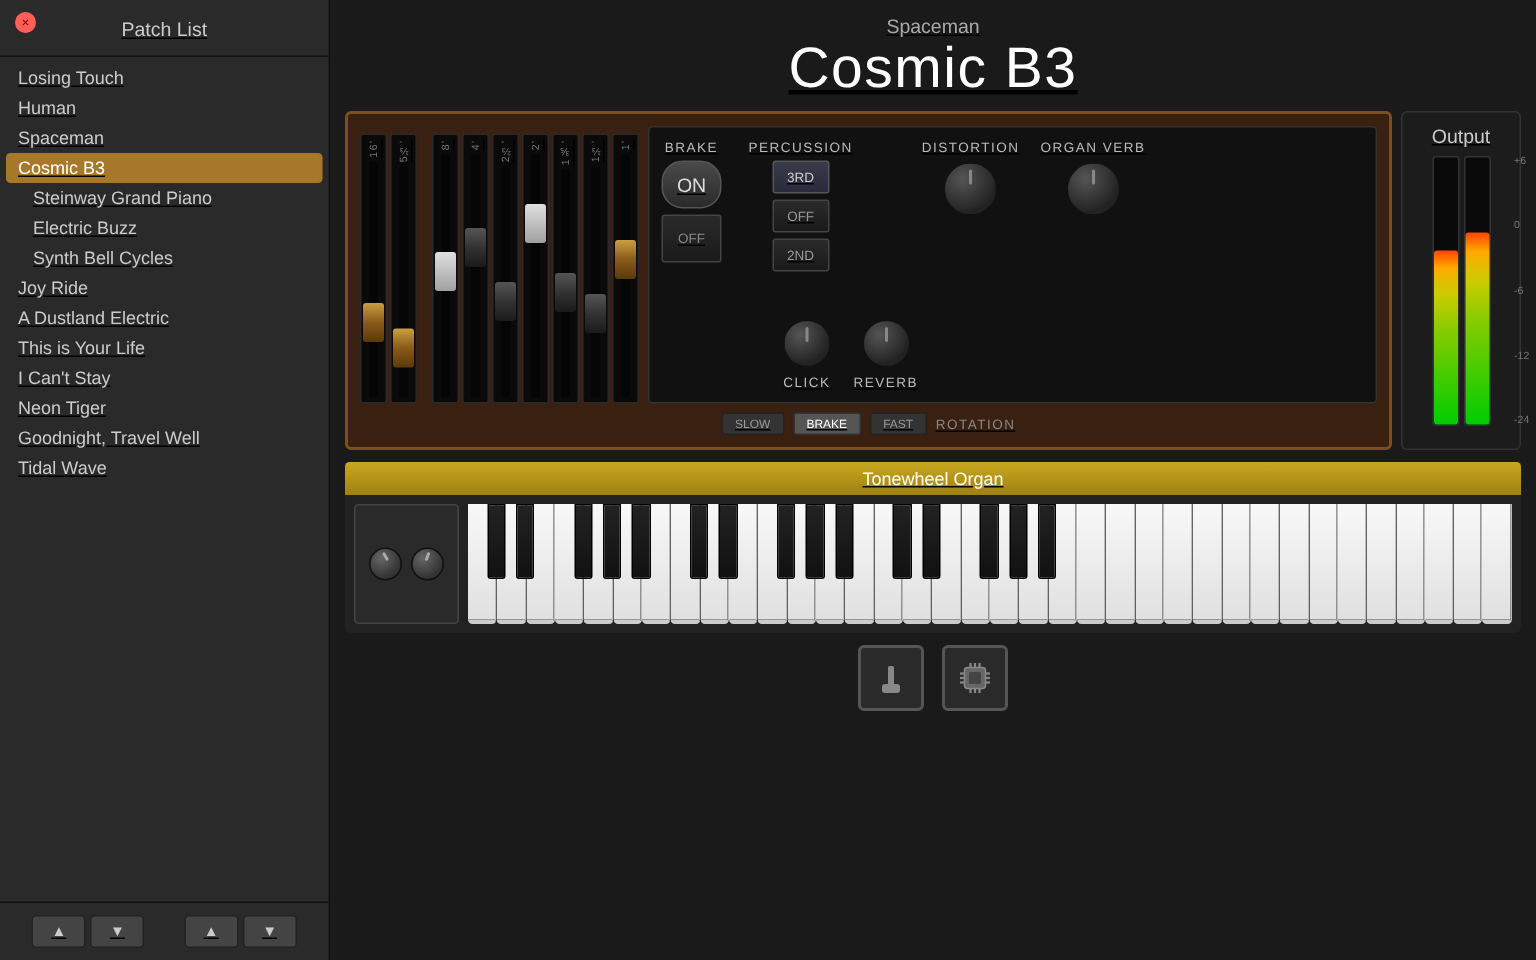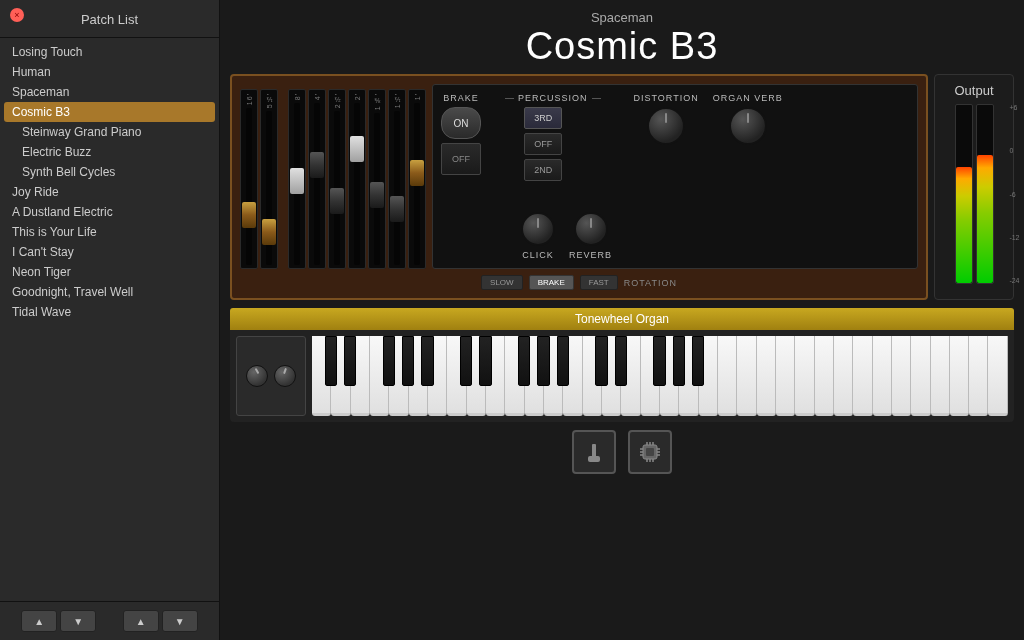--- a/index.html
+++ b/index.html
@@ -29,20 +29,21 @@
       align-items: center;
       justify-content: center;
       font-size: 9px;
       color: #8b0000;
     }
 
     .main-layout {
       display: flex;
       flex: 1;
       height: 640px;
+      text-decoration: underline;
     }
 
     
     .sidebar {
       width: 220px;
       background: #2a2a2a;
       border-right: 1px solid #111;
       display: flex;
       flex-direction: column;
       flex-shrink: 0;
@@ -378,27 +379,27 @@
               </div>
             </div>
 
           <div style="flex:1; background:#111; border:1px solid #333; border-radius:3px; padding:8px; height:100%; display:flex; flex-direction:column; justify-content:space-between;">
 
             <div style="display:flex; gap:14px; align-items:flex-start;">
 
               <div style="display:flex; flex-direction:column; align-items:center; gap:4px;">
                 <div style="color:#bbb; font-size:9px; letter-spacing:1px;">BRAKE</div>
                 <div style="display:flex; flex-direction:column; gap:4px;">
-                  <button style="width:40px; height:32px; background:linear-gradient(to bottom,#4a4a4a,#2a2a2a); border:1px solid #555; border-radius:14px; color:#ddd; font-size:10px; cursor:pointer;">ON</button>
+                  <button style="width:40px; height:32px; background:linear-gradient(to bottom,#4a4a4a,#2a2a2a); border:1px solid #555; border-radius:14px; color:#ddd; font-size:13px; cursor:pointer;">ON</button>
                   <button style="width:40px; height:32px; background:linear-gradient(to bottom,#2a2a2a,#1a1a1a); border:1px solid #444; border-radius:2px; color:#888; font-size:9px; cursor:pointer;">OFF</button>
                 </div>
               </div>
 
               <div style="display:flex; flex-direction:column; align-items:center; gap:4px;">
-                <div style="display:flex; align-items:center; gap:4px; width:100%;margin-left:19px;">
+                <div style="display:flex; align-items:center; gap:4px; width:100%;">
                   <div style="flex:1; height:1px; background:#555;"></div>
                   <div style="color:#bbb; font-size:9px; letter-spacing:1px; white-space:nowrap;">PERCUSSION</div>
                   <div style="flex:1; height:1px; background:#555;"></div>
                 </div>
                 <div style="display:flex; gap:6px;">
                   <div style="display:flex; flex-direction:column; align-items:center; gap:4px;">
                     <button style="width:38px; height:22px; background:linear-gradient(to bottom,#3a3a4a,#2a2a3a); border:1px solid #555; border-radius:2px; color:#ccc; font-size:9px; cursor:pointer;">3RD</button>
                     <button style="width:38px; height:22px; background:linear-gradient(to bottom,#2a2a2a,#1a1a1a); border:1px solid #444; border-radius:2px; color:#999; font-size:9px; cursor:pointer;">OFF</button>
                     <button style="width:38px; height:22px; background:linear-gradient(to bottom,#2a2a2a,#1a1a1a); border:1px solid #444; border-radius:2px; color:#999; font-size:9px; cursor:pointer;">2ND</button>
                   </div>

